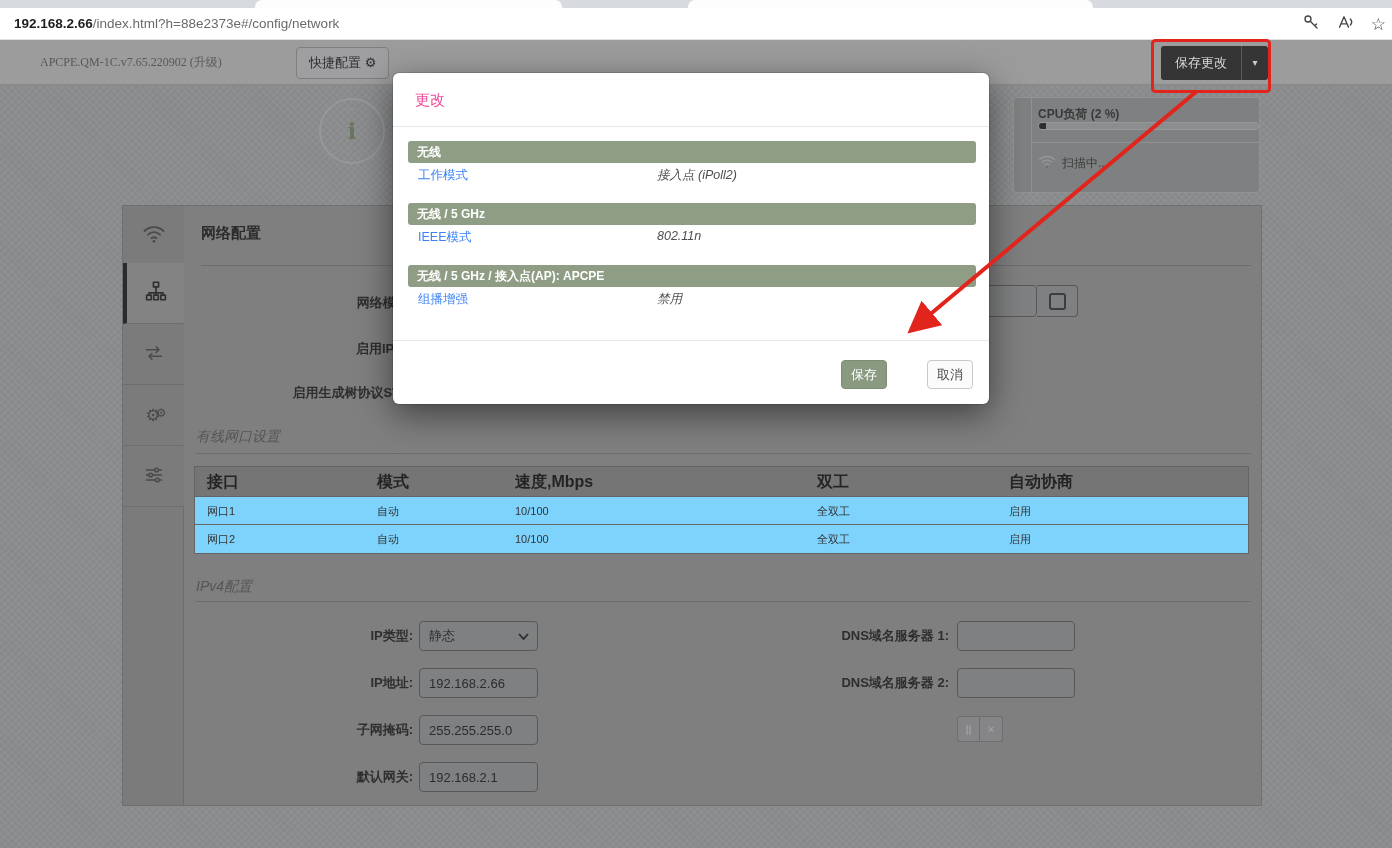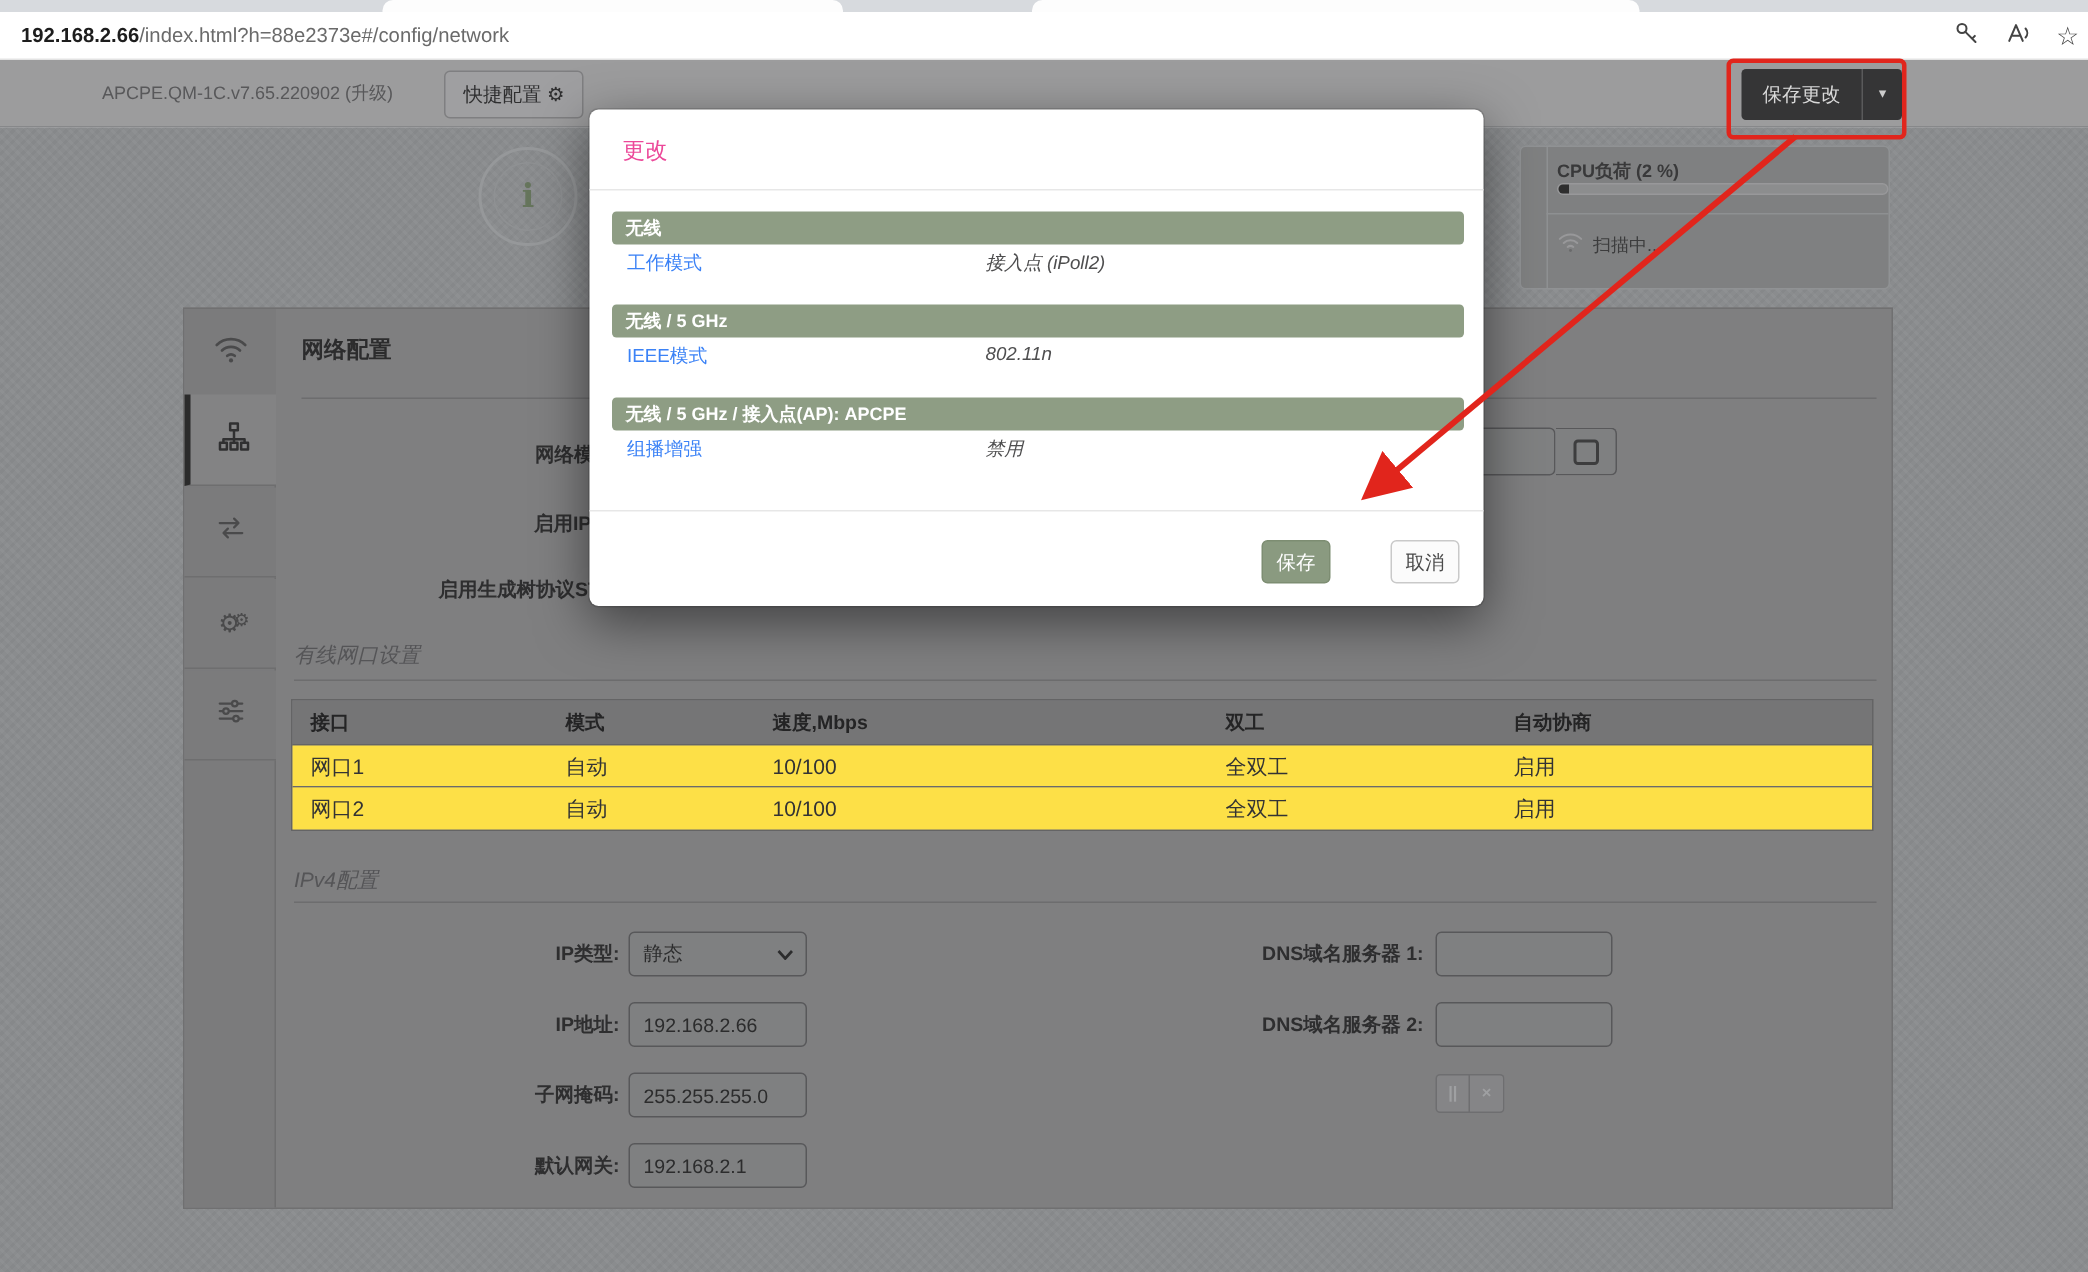--- a/index.html
+++ b/index.html
@@ -10,21 +10,21 @@
   
   .tabstrip { position:absolute; left:0; top:0; width:1392px; height:8px; background:#d7dade; }
   .tabstrip .tabpiece { position:absolute; top:0; height:8px; background:#fdfdfd; border-radius:7px 7px 0 0; }
   .urlbar { position:absolute; left:0; top:8px; width:1392px; height:32px; background:#ffffff; border-bottom:1px solid #e3e3e3; }
   .urltext { position:absolute; left:14px; top:0; height:32px; line-height:32px; font-size:13.5px; color:#6a6a6a; }
   .urltext b { color:#1d1d1d; font-weight:700; }
   .urlicons { position:absolute; right:6px; top:0; height:32px; display:flex; align-items:center; gap:16px; color:#444; }
 
   
   .toolbar { position:absolute; left:0; top:40px; width:1392px; height:45px; background:#9c9c9d; border-bottom:1px solid #87888a; }
-  .devname { position:absolute; left:40px; top:0; width:250px; height:45px; line-height:45px; text-align:center; font-size:12px; color:#58585a; }
+  .devname { position:absolute; left:40px; top:0; width:250px; height:45px; line-height:45px; text-align:left; font-size:12px; color:#58585a;font-family:Liberation Serif, serif; }
   .quickbtn { position:absolute; left:296px; top:7px; height:32px; line-height:30px; padding:0 12px; background:#9f9fa1; border:1px solid #7f7f81; border-radius:4px; font-size:13px; color:#2f2f30; cursor:pointer; }
   .savebtn { position:absolute; left:1161px; top:46px; height:34px; display:flex; align-items:stretch; background:#353536; border-radius:3px; color:#d9d9d9; cursor:pointer; }
   .savebtn .main { padding:0 14px; line-height:34px; font-size:13px; }
   .savebtn .sep { width:1px; background:#5a5a5b; }
   .savebtn .caret { width:26px; text-align:center; line-height:34px; font-size:10px; color:#cccccc; }
 
   
   .contentbg { position:absolute; left:0; top:85px; width:1392px; height:763px; background:#8a8c8e;
     background-image:repeating-linear-gradient(45deg, rgba(255,255,255,.035) 0 2px, rgba(0,0,0,0) 2px 5px),
                      repeating-linear-gradient(-45deg, rgba(0,0,0,.03) 0 2px, rgba(0,0,0,0) 2px 5px); }
@@ -49,22 +49,22 @@
   .ptitle { position:absolute; left:78px; top:18px; font-size:15px; font-weight:700; color:#2c2c2d; }
   .hr { position:absolute; height:1px; background:#6d6d6e; }
   .hlabel { position:absolute; width:220px; text-align:right; font-size:13px; font-weight:700; color:#2e2e2f; }
   .sechead { position:absolute; font-size:14px; font-style:italic; color:#555557; }
 
   .remnantbox { position:absolute; left:818px; top:79px; width:96px; height:32px; border:1px solid #58585a; border-radius:4px; background:#7f8081; }
   .remnantaddon { position:absolute; left:914px; top:79px; width:41px; height:32px; border:1px solid #58585a; border-left:none; border-radius:0 4px 4px 0; background:#7f8081; display:flex; align-items:center; justify-content:center; }
   .cbox { width:17px; height:17px; border:2px solid #3d3d3e; border-radius:3px; background:transparent; cursor:pointer; }
 
   .tbl { position:absolute; left:71px; top:260px; width:1055px; border:1px solid #646465; }
-  .tblhead { position:relative; height:30px; background:#757576; border-bottom:1px solid #646465; font-weight:700; color:#242425; font-size:13px; }
-  .tblrow { position:relative; height:28px; background:#fde047; border-bottom:1px solid #6a6a6b; font-size:14px; color:#333334;text-align:right; }
+  .tblhead { position:relative; height:30px; background:#757576; border-bottom:1px solid #646465; font-weight:700; color:#242425; font-size:16px; }
+  .tblrow { position:relative; height:28px; background:#7dd3fc; border-bottom:1px solid #6a6a6b; font-size:11px; color:#333334;text-align:right; }
   .tblrow:last-child { border-bottom:none; }
   .tc { position:absolute; top:0; line-height:28px; }
   .tblhead .tc { line-height:30px; }
   .c0{left:12px;} .c1{left:182px;} .c2{left:320px;} .c3{left:622px;} .c4{left:814px;}
 
   .flabel { position:absolute; width:220px; text-align:right; font-size:13px; font-weight:700; color:#2e2e2f; line-height:30px; height:30px; }
   .finput { position:absolute; width:119px; height:30px; background:#7f8081; border:1px solid #58585a; border-radius:4px; font-family:"Liberation Sans", sans-serif; font-size:13px; color:#2c2c2d; padding:0 9px; }
   .fselect { position:absolute; width:119px; height:30px; background:#7f8081; border:1px solid #58585a; border-radius:4px; font-size:13px; color:#2c2c2d; line-height:28px; padding:0 9px; cursor:pointer; }
   .fselect svg { position:absolute; right:8px; top:11px; }
   .sipbtns { position:absolute; display:flex; }

